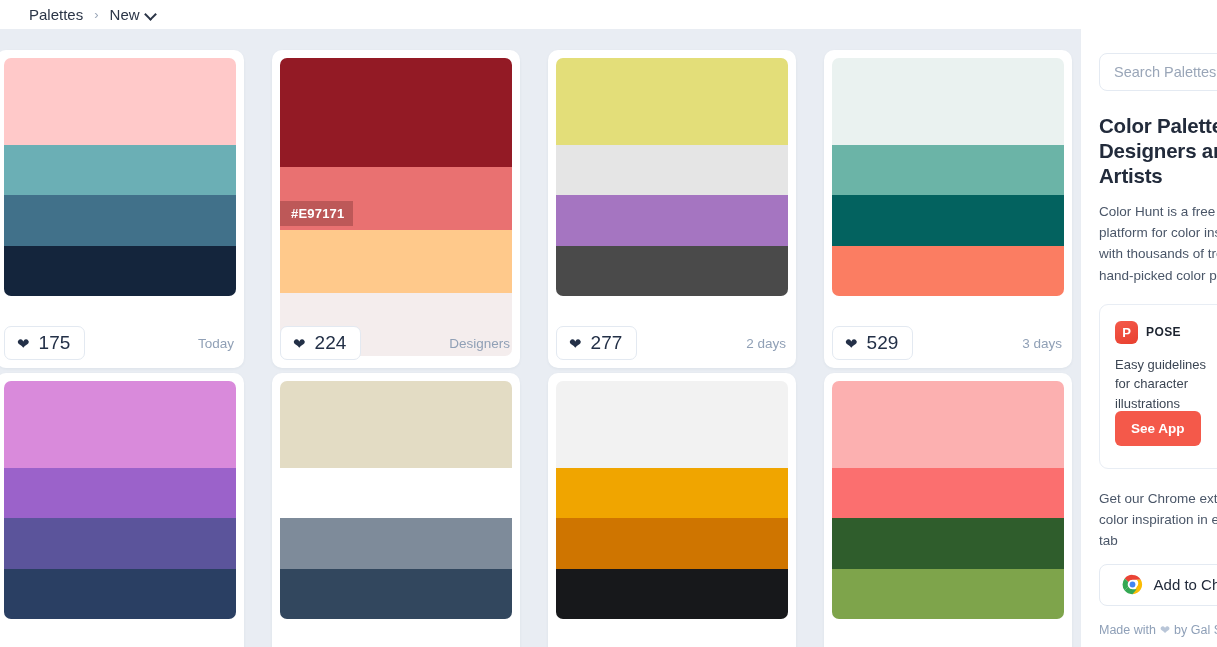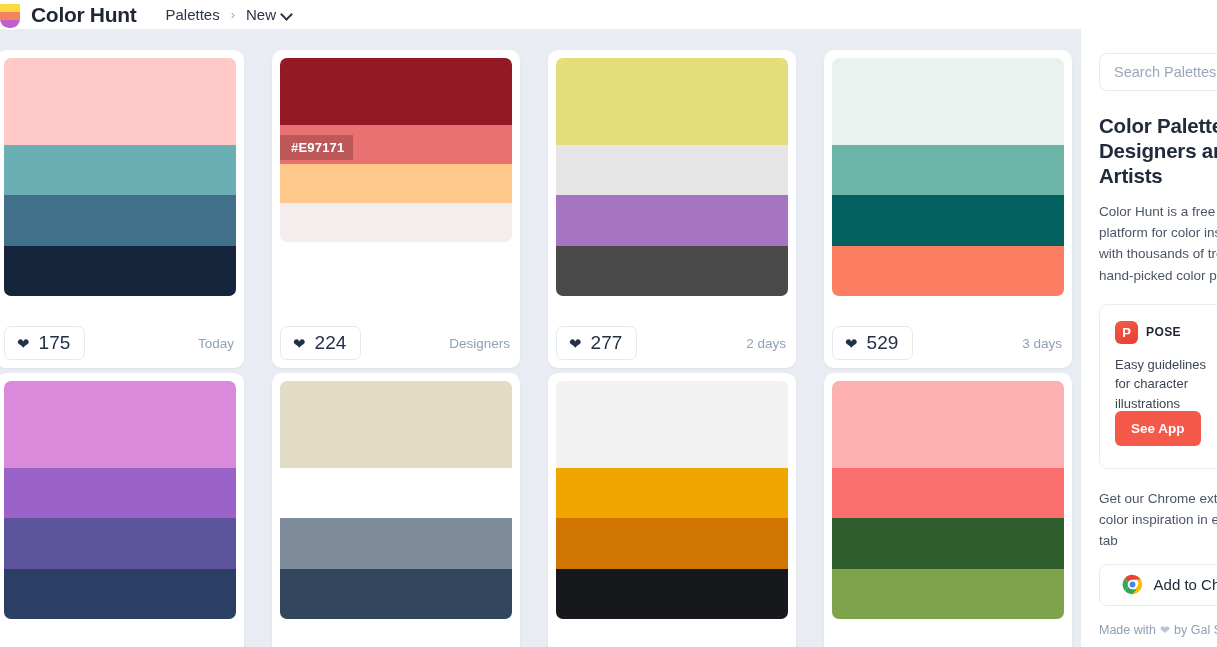--- a/index.html
+++ b/index.html
@@ -130,28 +130,20 @@
     display: flex; align-items: center; gap: 4px;
   }
   .madeby .mheart { color: #b9c6d8; font-size: 12px; }
 </style>
 </head>
 <body>
 
 <div id="app">
 
   <div class="header">
-    <div class="logo-wrap">
-      <div class="logo-mark">
-        <i style="background:#FFD93D"></i>
-        <i style="background:#F4845F"></i>
-        <i style="background:#C061CB"></i>
-      </div>
-      <span class="logo-text">Color Hunt</span>
-    </div>
     <div class="breadcrumb">
       <span class="bc-item">Palettes</span>
       <span class="bc-sep">›</span>
       <span class="bc-item bc-new">
         <span>New</span>
         <span class="chev"></span>
       </span>
     </div>
   </div>
 
@@ -165,21 +157,21 @@
         </div>
         <div class="cardfoot">
           <div class="likebtn">
             <span class="heart">❤</span>
             <span class="likecount">175</span>
           </div>
           <div class="datetext">Today</div>
         </div>
       </div>
       <div class="card" style="left: 272px; top: 21px; width: 248px; height: 318px;">
-        <div class="swatches" style="height: 184px;">
+        <div class="swatches" style="height: 298px;">
           <div class="sw" style="background: rgb(147, 26, 37); flex: 1.72 1 0%;"></div>
           <div class="sw" style="background: rgb(233, 113, 113);">
             <div class="hexlabel">#E97171</div>
           </div>
           <div class="sw" style="background: rgb(255, 201, 139);"></div>
           <div class="sw" style="background: rgb(244, 237, 237);"></div>
         </div>
         <div class="cardfoot">
           <div class="likebtn">
             <span class="heart">❤</span>

